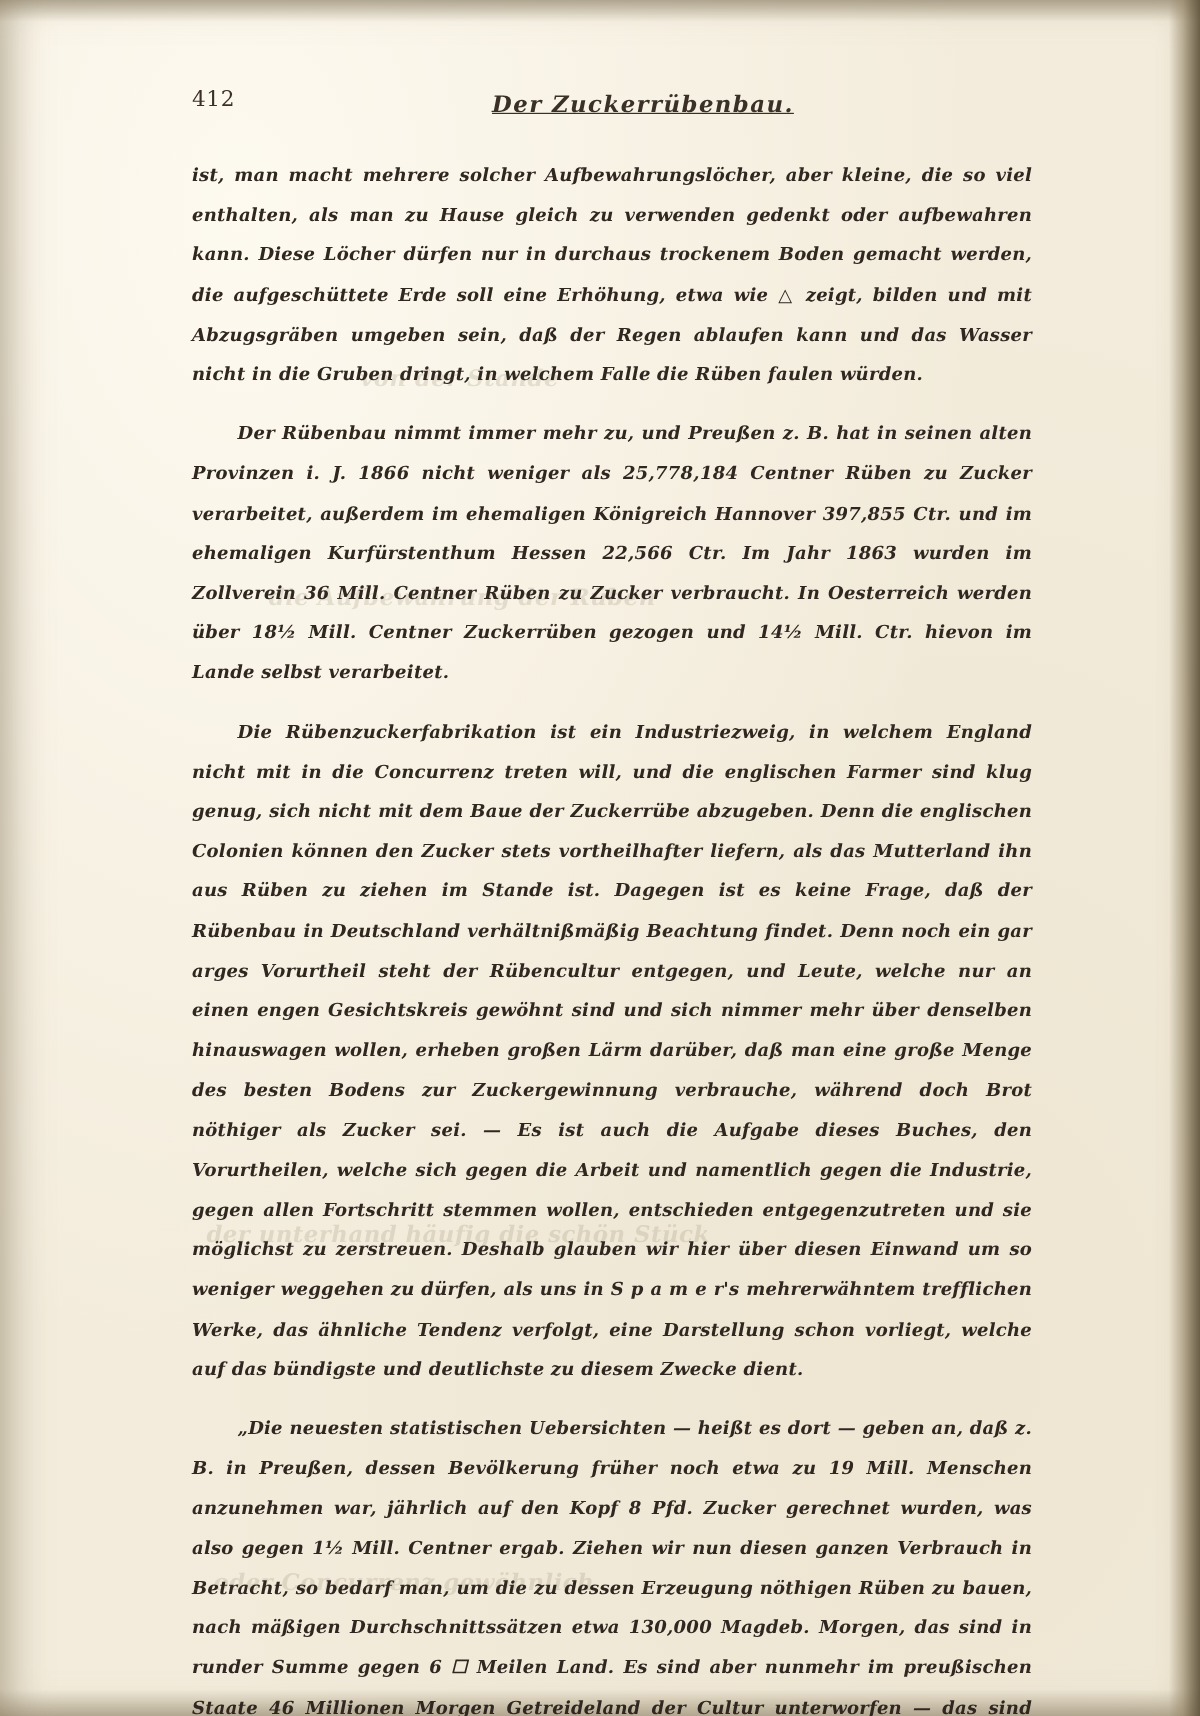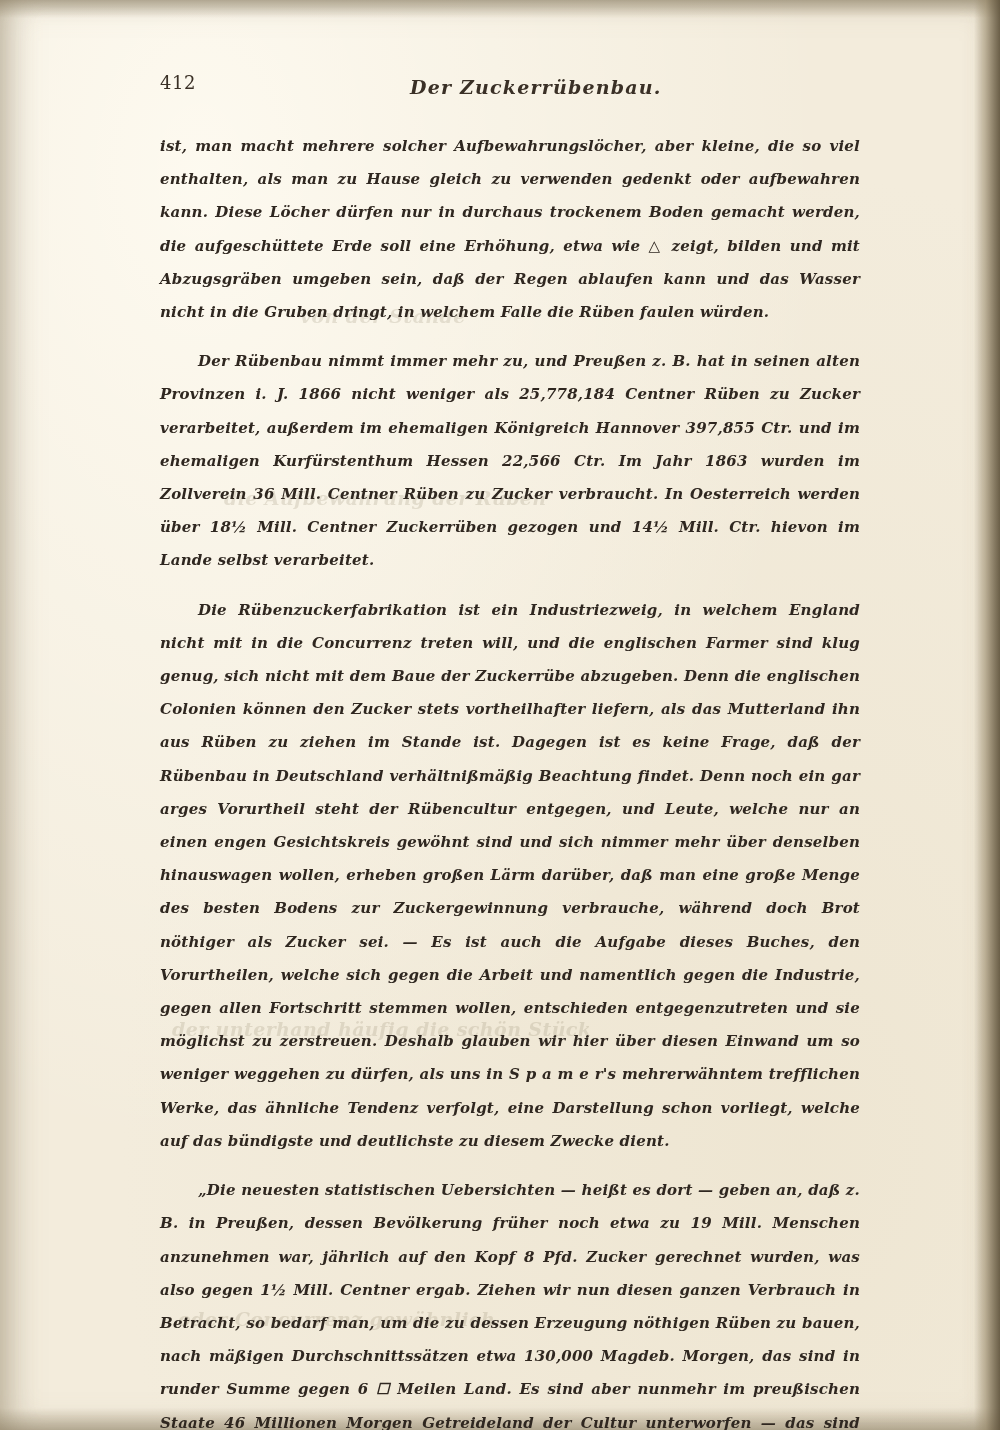--- a/index.html
+++ b/index.html
@@ -81,20 +81,21 @@
   .runtitle {
     position: absolute;
     left: 250px;
     top: 4px;
     font-family: "DejaVu Serif", serif;
     font-size: 19px;
     color: #3a3026;
     letter-spacing: 1.2px;
     font-style: italic;
     font-weight: 600;
+    text-decoration: underline;
   }
 
   
   .para {
     font-family: "DejaVu Serif", serif;
     font-size: 15px;
     line-height: 33.2px;
     color: #2f2720;
     text-align: justify;
     text-justify: inter-word;

